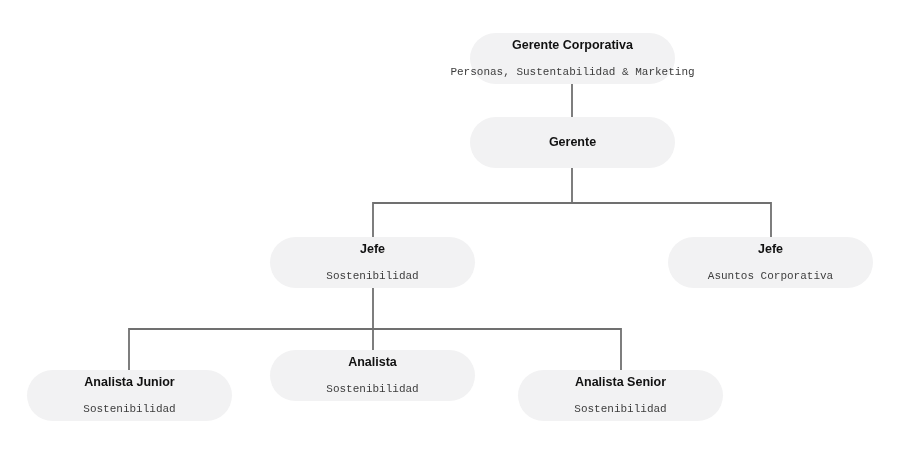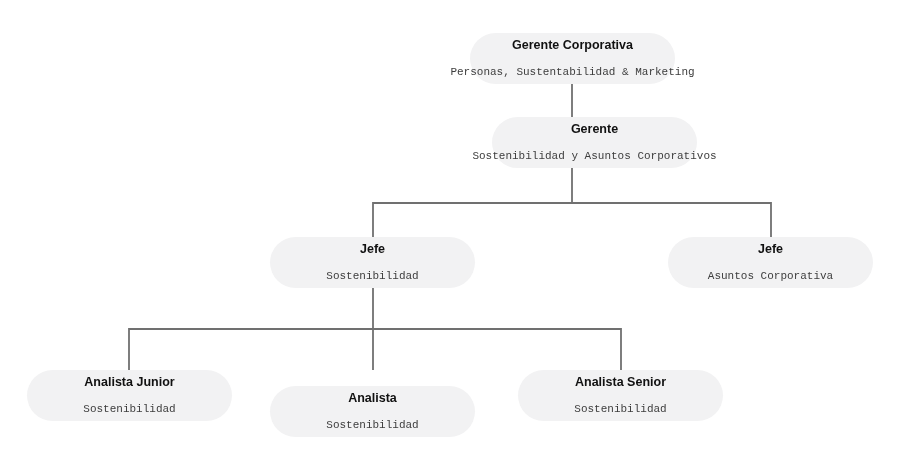--- a/index.html
+++ b/index.html
@@ -55,25 +55,25 @@
   }
   .node-subtitle {
     font-size: 11px;
     color: var(--subtitle-color);
     line-height: 1.1;
     white-space: nowrap;
     font-family: Liberation Mono, monospace;
   }
   
   .n-root            { left: 470px; top: 33px;  }
-  .n-gerente         { left: 492px; top: 117px; }
+  .n-gerente         { left: 470px; top: 117px; }
   .n-jefe-sost       { left: 270px; top: 237px; }
   .n-jefe-asuntos    { left: 668px; top: 237px; }
   .n-analista-junior { left: 27px;  top: 370px; }
-  .n-analista        { left: 270px; top: 386px; }
+  .n-analista        { left: 270px; top: 350px; }
   .n-analista-senior { left: 518px; top: 370px; }
 </style>
 </head>
 <body>
 
 <div class="canvas">
 
   <svg class="connectors" viewBox="0 0 899 453" xmlns="http://www.w3.org/2000/svg">
     <path class="connector" d="M572 84 V117"></path>
     <path class="connector" d="M572 168 V203"></path>
@@ -82,21 +82,20 @@
     <path class="connector" d="M129 370 V329 H621 V370"></path>
   </svg>
 
   <div class="node n-root">
     <div class="node-title">Gerente Corporativa</div>
     <div class="node-subtitle">Personas, Sustentabilidad &amp; Marketing</div>
   </div>
 
   <div class="node n-gerente">
     <div class="node-title">Gerente</div>
-    <div class="node-subtitle">Sostenibilidad y Asuntos Corporativos</div>
   </div>
 
   <div class="node n-jefe-sost">
     <div class="node-title">Jefe</div>
     <div class="node-subtitle">Sostenibilidad</div>
   </div>
 
   <div class="node n-jefe-asuntos">
     <div class="node-title">Jefe</div>
     <div class="node-subtitle">Asuntos Corporativa</div>

